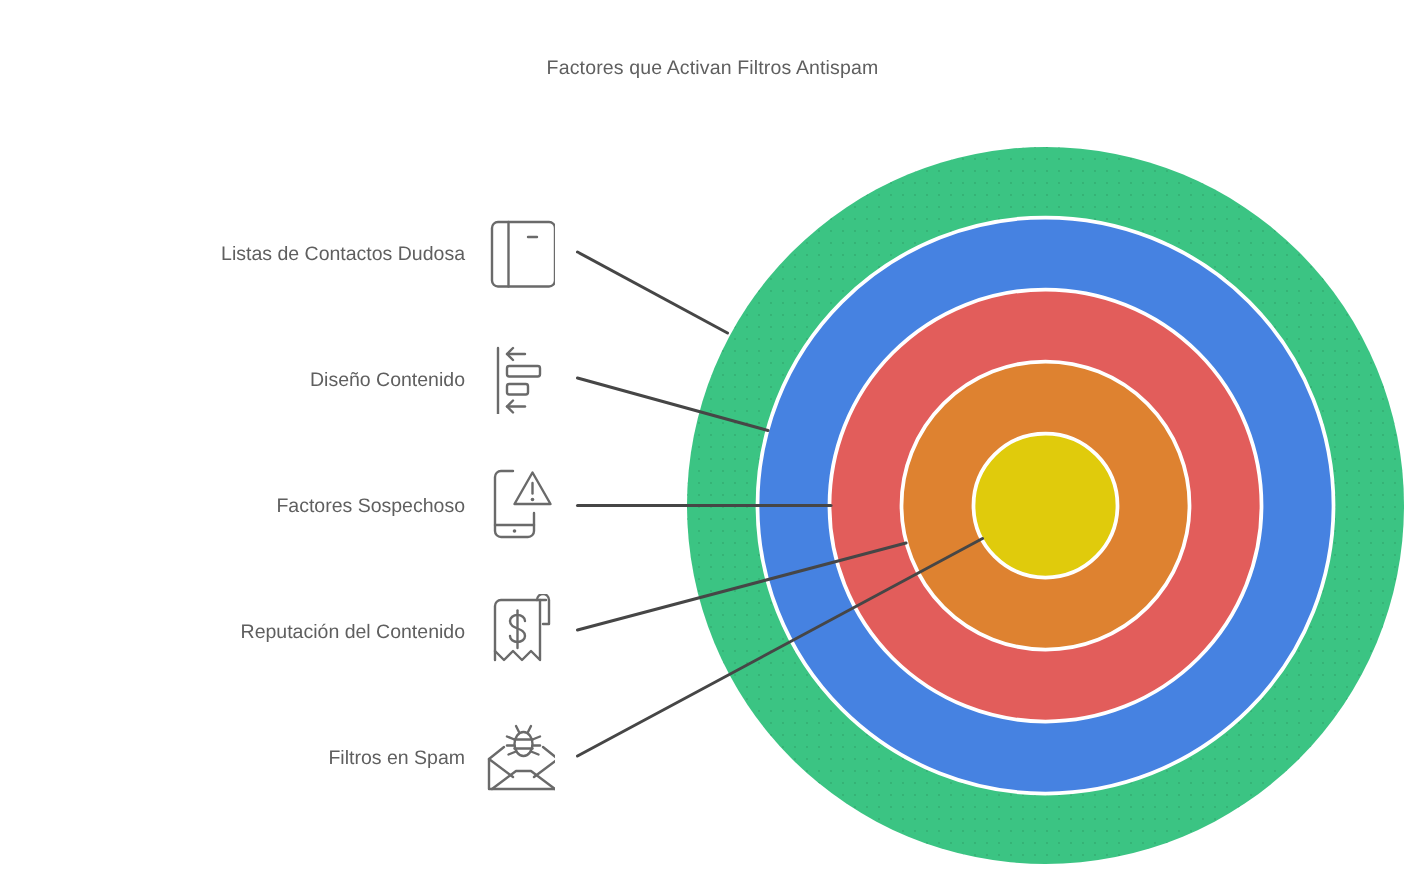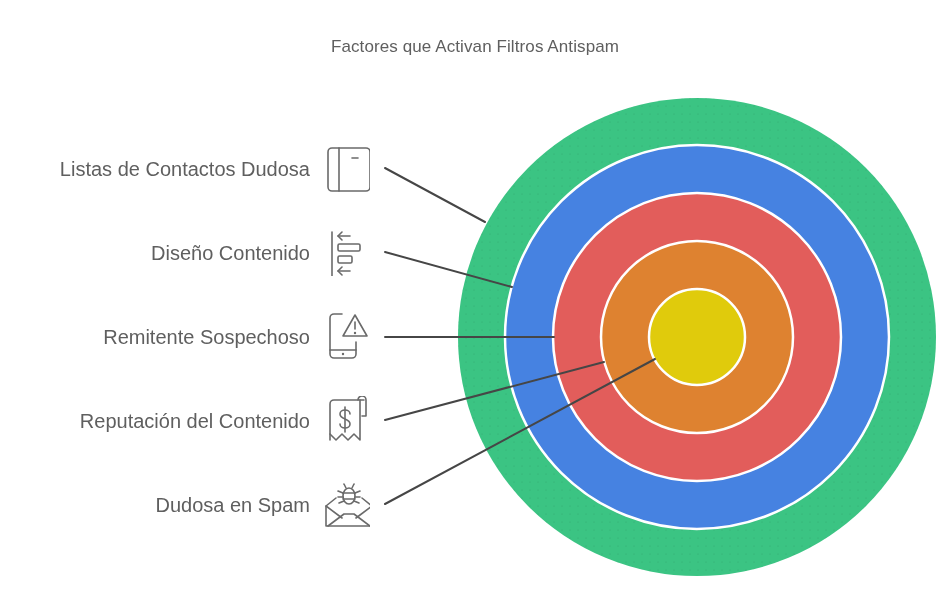--- a/index.html
+++ b/index.html
@@ -1,20 +1,20 @@
 <!DOCTYPE html>
 <html><head>
   <meta charset="utf-8">
   <style>
     html, body { margin: 0; padding: 0; background: #ffffff; }
     body { width: 950px; height: 590px; position: relative; overflow: hidden;
            font-family: "Liberation Sans", "DejaVu Sans", sans-serif; }
     .title { position: absolute; left: 0; width: 950px; top: 37px; text-align: center;
-             font-size: 17px; color: #5f5f5f; letter-spacing: 0.1px; }
-    .label { position: absolute; right: 640px; font-size: 20px; color: #5f5f5f;
+             font-size: 13px; color: #5f5f5f; letter-spacing: 0.1px; }
+    .label { position: absolute; right: 640px; font-size: 13px; color: #5f5f5f;
              white-space: nowrap; text-align: right; line-height: 22px; }
     svg.diagram { position: absolute; left: 0; top: 0; }
     .icon { position: absolute; width: 48px; height: 48px; }
   </style>
 </head>
 <body>
 
 <div class="title">Factores que Activan Filtros Antispam</div>
 
 <svg class="diagram" width="950" height="590" viewBox="0 0 950 590">
@@ -35,23 +35,23 @@
     <line x1="385" y1="168" x2="485" y2="222"></line>
     <line x1="385" y1="252" x2="512" y2="287"></line>
     <line x1="385" y1="337" x2="554" y2="337"></line>
     <line x1="385" y1="420" x2="604" y2="362"></line>
     <line x1="385" y1="504" x2="655" y2="359"></line>
   </g>
 </svg>
 
 <div class="label" style="top:158px;">Listas de Contactos Dudosa</div>
 <div class="label" style="top:242px;">Diseño Contenido</div>
-<div class="label" style="top:326px;">Remitente Sospechoso</div>
+<div class="label" style="top:326px;">Factores Sospechoso</div>
 <div class="label" style="top:410px;">Reputación del Contenido</div>
-<div class="label" style="top:494px;">Dudosa en Spam</div>
+<div class="label" style="top:494px;">Filtros en Spam</div>
 
 <svg class="icon" style="left:322px; top:144px;" viewBox="0 0 48 48">
   <g fill="none" stroke="#6a6a6a" stroke-width="1.6" stroke-linecap="round" stroke-linejoin="round">
     <rect x="6" y="4" width="42" height="43" rx="4"></rect>
     <line x1="17" y1="4" x2="17" y2="47"></line>
     <line x1="30" y1="14" x2="36" y2="14"></line>
   </g>
 </svg>
 
 <svg class="icon" style="left:322px; top:228px;" viewBox="0 0 48 48">

